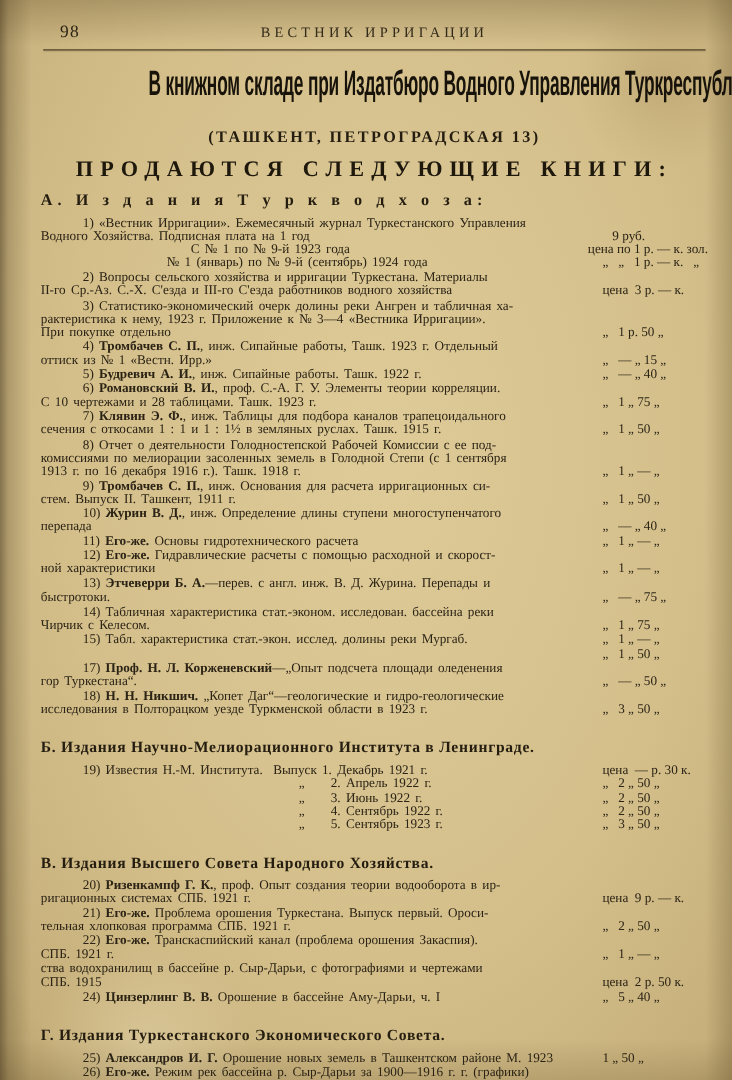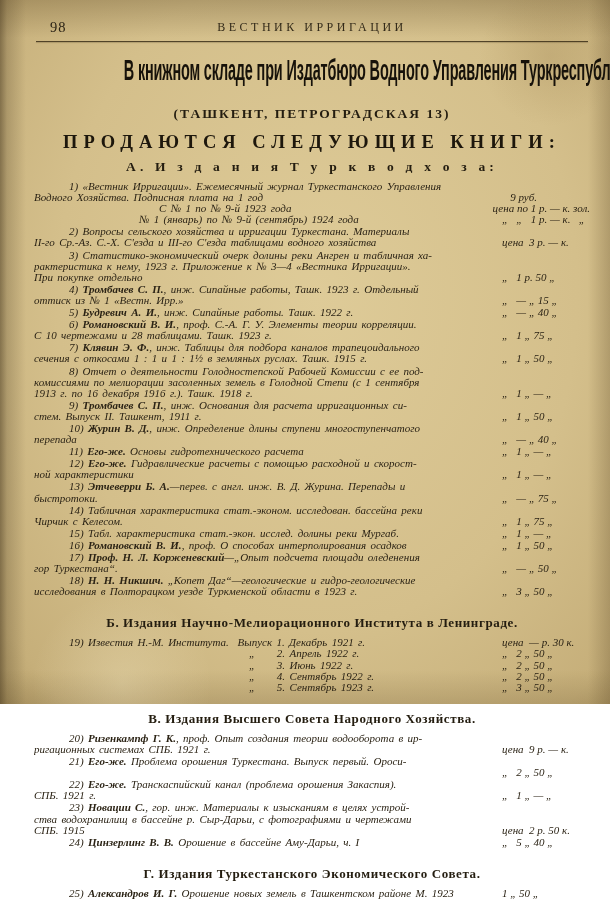--- a/index.html
+++ b/index.html
@@ -1,21 +1,21 @@
 <!DOCTYPE html>
 <html lang="ru"><head>
 <meta charset="utf-8">
 <style>
   html,body{margin:0;padding:0;}
   body{
     width:610px;height:900px;overflow:hidden;
     font-family:"Liberation Serif","DejaVu Serif",serif;
   }
   .page{
-    position:relative;width:610px;height:704px;box-sizing:border-box;
+    position:relative;width:610px;height:900px;box-sizing:border-box;
     color:#2b2315;
     background:
       radial-gradient(circle at 90% 8%, rgba(125,95,45,.16), rgba(125,95,45,0) 70px),
       radial-gradient(circle at 20% 97%, rgba(245,235,200,.30), rgba(245,235,200,0) 90px),
       linear-gradient(90deg, rgba(58,44,22,.50) 0px, rgba(58,44,22,.22) 7px, rgba(58,44,22,0) 26px),
       linear-gradient(270deg, rgba(100,80,45,.30) 0px, rgba(100,80,45,0) 22px),
       linear-gradient(180deg, rgba(105,84,46,.34) 0px, rgba(105,84,46,0) 38px),
       linear-gradient(0deg, rgba(105,84,46,.22) 0px, rgba(105,84,46,0) 34px),
       radial-gradient(ellipse at 52% 42%, #decb98 0%, #d4bf8b 58%, #c6af7a 90%, #b7a06b 100%);
   }
@@ -36,24 +36,24 @@
     transform:scale(0.74,1.5);transform-origin:50% 40%;
   }
   .address{text-align:center;font-weight:bold;font-size:13.5px;letter-spacing:2px;margin:8px 0 0 0;color:#241d10;}
   .subtitle{
     text-align:center;font-weight:bold;font-size:18.5px;letter-spacing:6px;
     margin:10px 0 6px 0;color:#1d170c;white-space:nowrap;
   }
 
   
   .catalog{margin-top:2px;}
-  .sec-head{text-align:center;font-weight:bold;font-size:13px;letter-spacing:.6px;margin:18px 0 6px 0;color:#241d10;}
+  .sec-head{text-align:left;font-weight:bold;font-size:13px;letter-spacing:.6px;margin:18px 0 6px 0;color:#241d10;}
   .sec-head:first-child{letter-spacing:4.2px;font-size:13.5px;margin-top:2px;}
   .item{margin:0 0 1px 0;}
-  .line{display:flex;align-items:center;overflow:hidden;font-size:11px;line-height:11.1px;font-style:italic;}
+  .line{display:flex;align-items:center;overflow:hidden;font-size:11px;line-height:11.1px;}
   .txt{white-space:pre;flex:0 0 auto;word-spacing:1.6px;}
   .txt b{font-weight:bold;}
   .ind1{padding-left:35px;}
   .ind2{padding-left:105px;}
   .ind3{padding-left:125px;}
   .ind4{padding-left:215px;}
   .leader{
     flex:1 1 12px;height:10px;align-self:baseline;margin:0 4px 0 5px;
     background-image:radial-gradient(circle, #3e331c 1px, rgba(0,0,0,0) 1.4px);
     background-size:8.5px 10px;background-position:2px 7.5px;background-repeat:repeat-x;
@@ -100,21 +100,21 @@
             <span class="txt">№ 1 (январь) по № 9-й (сентябрь) 1924 года</span>
             <span class="leader"></span>
             <span class="price">„   „   1 р. — к.   „</span>
           </div>
         </div>
         <div class="item">
           <div class="line ind1">
             <span class="txt">2) Вопросы сельского хозяйства и ирригации Туркестана. Материалы</span>
           </div>
           <div class="line ind0">
-            <span class="txt">II-го Ср.-Аз. С.-Х. С'езда и III-го С'езда таблицами водного хозяйства</span>
+            <span class="txt">II-го Ср.-Аз. С.-Х. С'езда и III-го С'езда работников водного хозяйства</span>
             <span class="leader"></span>
             <span class="price">цена  3 р. — к.</span>
           </div>
         </div>
         <div class="item">
           <div class="line ind1">
             <span class="txt">3) Статистико-экономический очерк долины реки Ангрен и табличная ха-</span>
           </div>
           <div class="line ind0">
             <span class="txt">рактеристика к нему, 1923 г. Приложение к № 3—4 «Вестника Ирригации».</span>
@@ -234,21 +234,20 @@
         </div>
         <div class="item">
           <div class="line ind1">
             <span class="txt">15) Табл. характеристика стат.-экон. исслед. долины реки Мургаб.</span>
             <span class="leader"></span>
             <span class="price">„   1 „ — „</span>
           </div>
         </div>
         <div class="item">
           <div class="line ind1">
-            <span class="txt">16) <b>Романовский В. И.</b>, проф. О способах интерполирования осадков</span>
             <span class="leader"></span>
             <span class="price">„   1 „ 50 „</span>
           </div>
         </div>
         <div class="item">
           <div class="line ind1">
             <span class="txt">17) <b>Проф. Н. Л. Корженевский</b>—„Опыт подсчета площади оледенения</span>
           </div>
           <div class="line ind0">
             <span class="txt">гор Туркестана“.</span>
@@ -303,38 +302,36 @@
             <span class="txt">ригационных системах СПБ. 1921 г.</span>
             <span class="leader"></span>
             <span class="price">цена  9 р. — к.</span>
           </div>
         </div>
         <div class="item">
           <div class="line ind1">
             <span class="txt">21) <b>Его-же.</b> Проблема орошения Туркестана. Выпуск первый. Ороси-</span>
           </div>
           <div class="line ind0">
+            <span class="txt">тельная хлопковая программа СПБ. 1921 г.</span>
             <span class="leader"></span>
             <span class="price">„   2 „ 50 „</span>
           </div>
         </div>
         <div class="item">
           <div class="line ind1">
             <span class="txt">22) <b>Его-же.</b> Транскаспийский канал (проблема орошения Закаспия).</span>
           </div>
           <div class="line ind0">
             <span class="txt">СПБ. 1921 г.</span>
             <span class="leader"></span>
             <span class="price">„   1 „ — „</span>
           </div>
         </div>
         <div class="item">
-          <div class="line ind1">
-            <span class="txt">23) <b>Новации С.</b>, гор. инж. Материалы к изысканиям в целях устрой-</span>
-          </div>
           <div class="line ind0">
             <span class="txt">ства водохранилищ в бассейне р. Сыр-Дарьи, с фотографиями и чертежами</span>
           </div>
           <div class="line ind0">
             <span class="txt">СПБ. 1915</span>
             <span class="leader"></span>
             <span class="price">цена  2 р. 50 к.</span>
           </div>
         </div>
         <div class="item">

